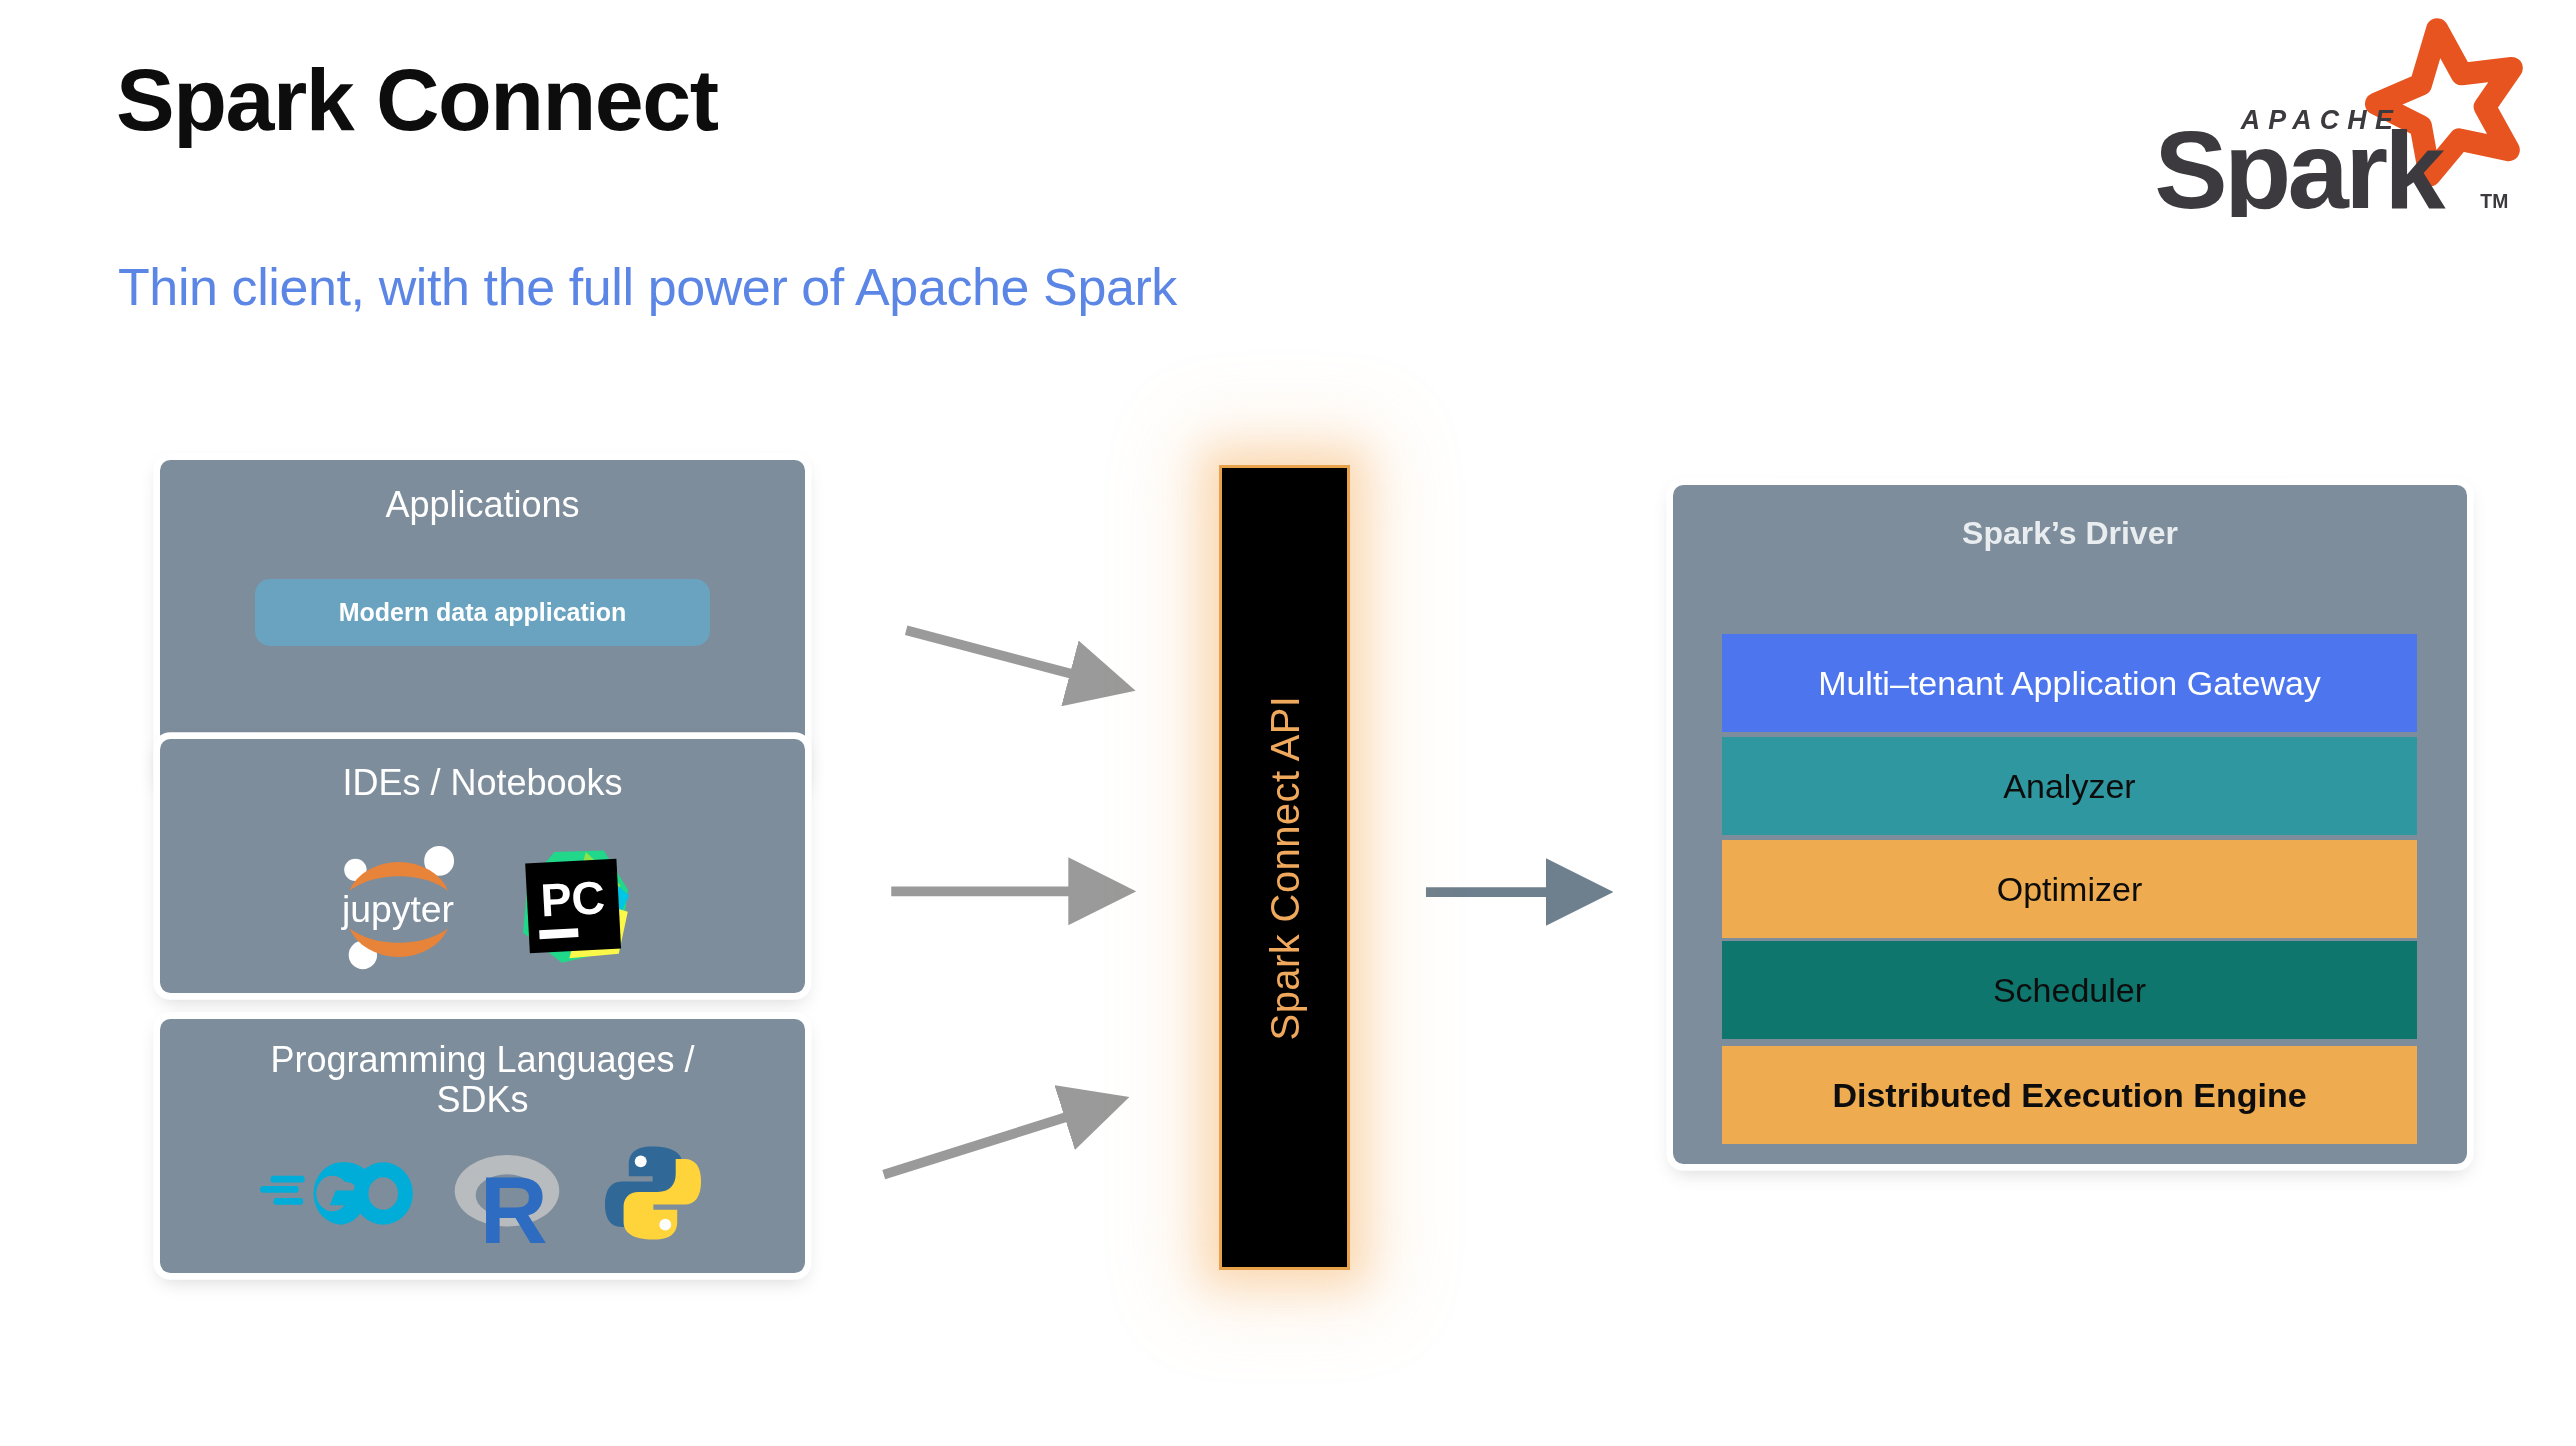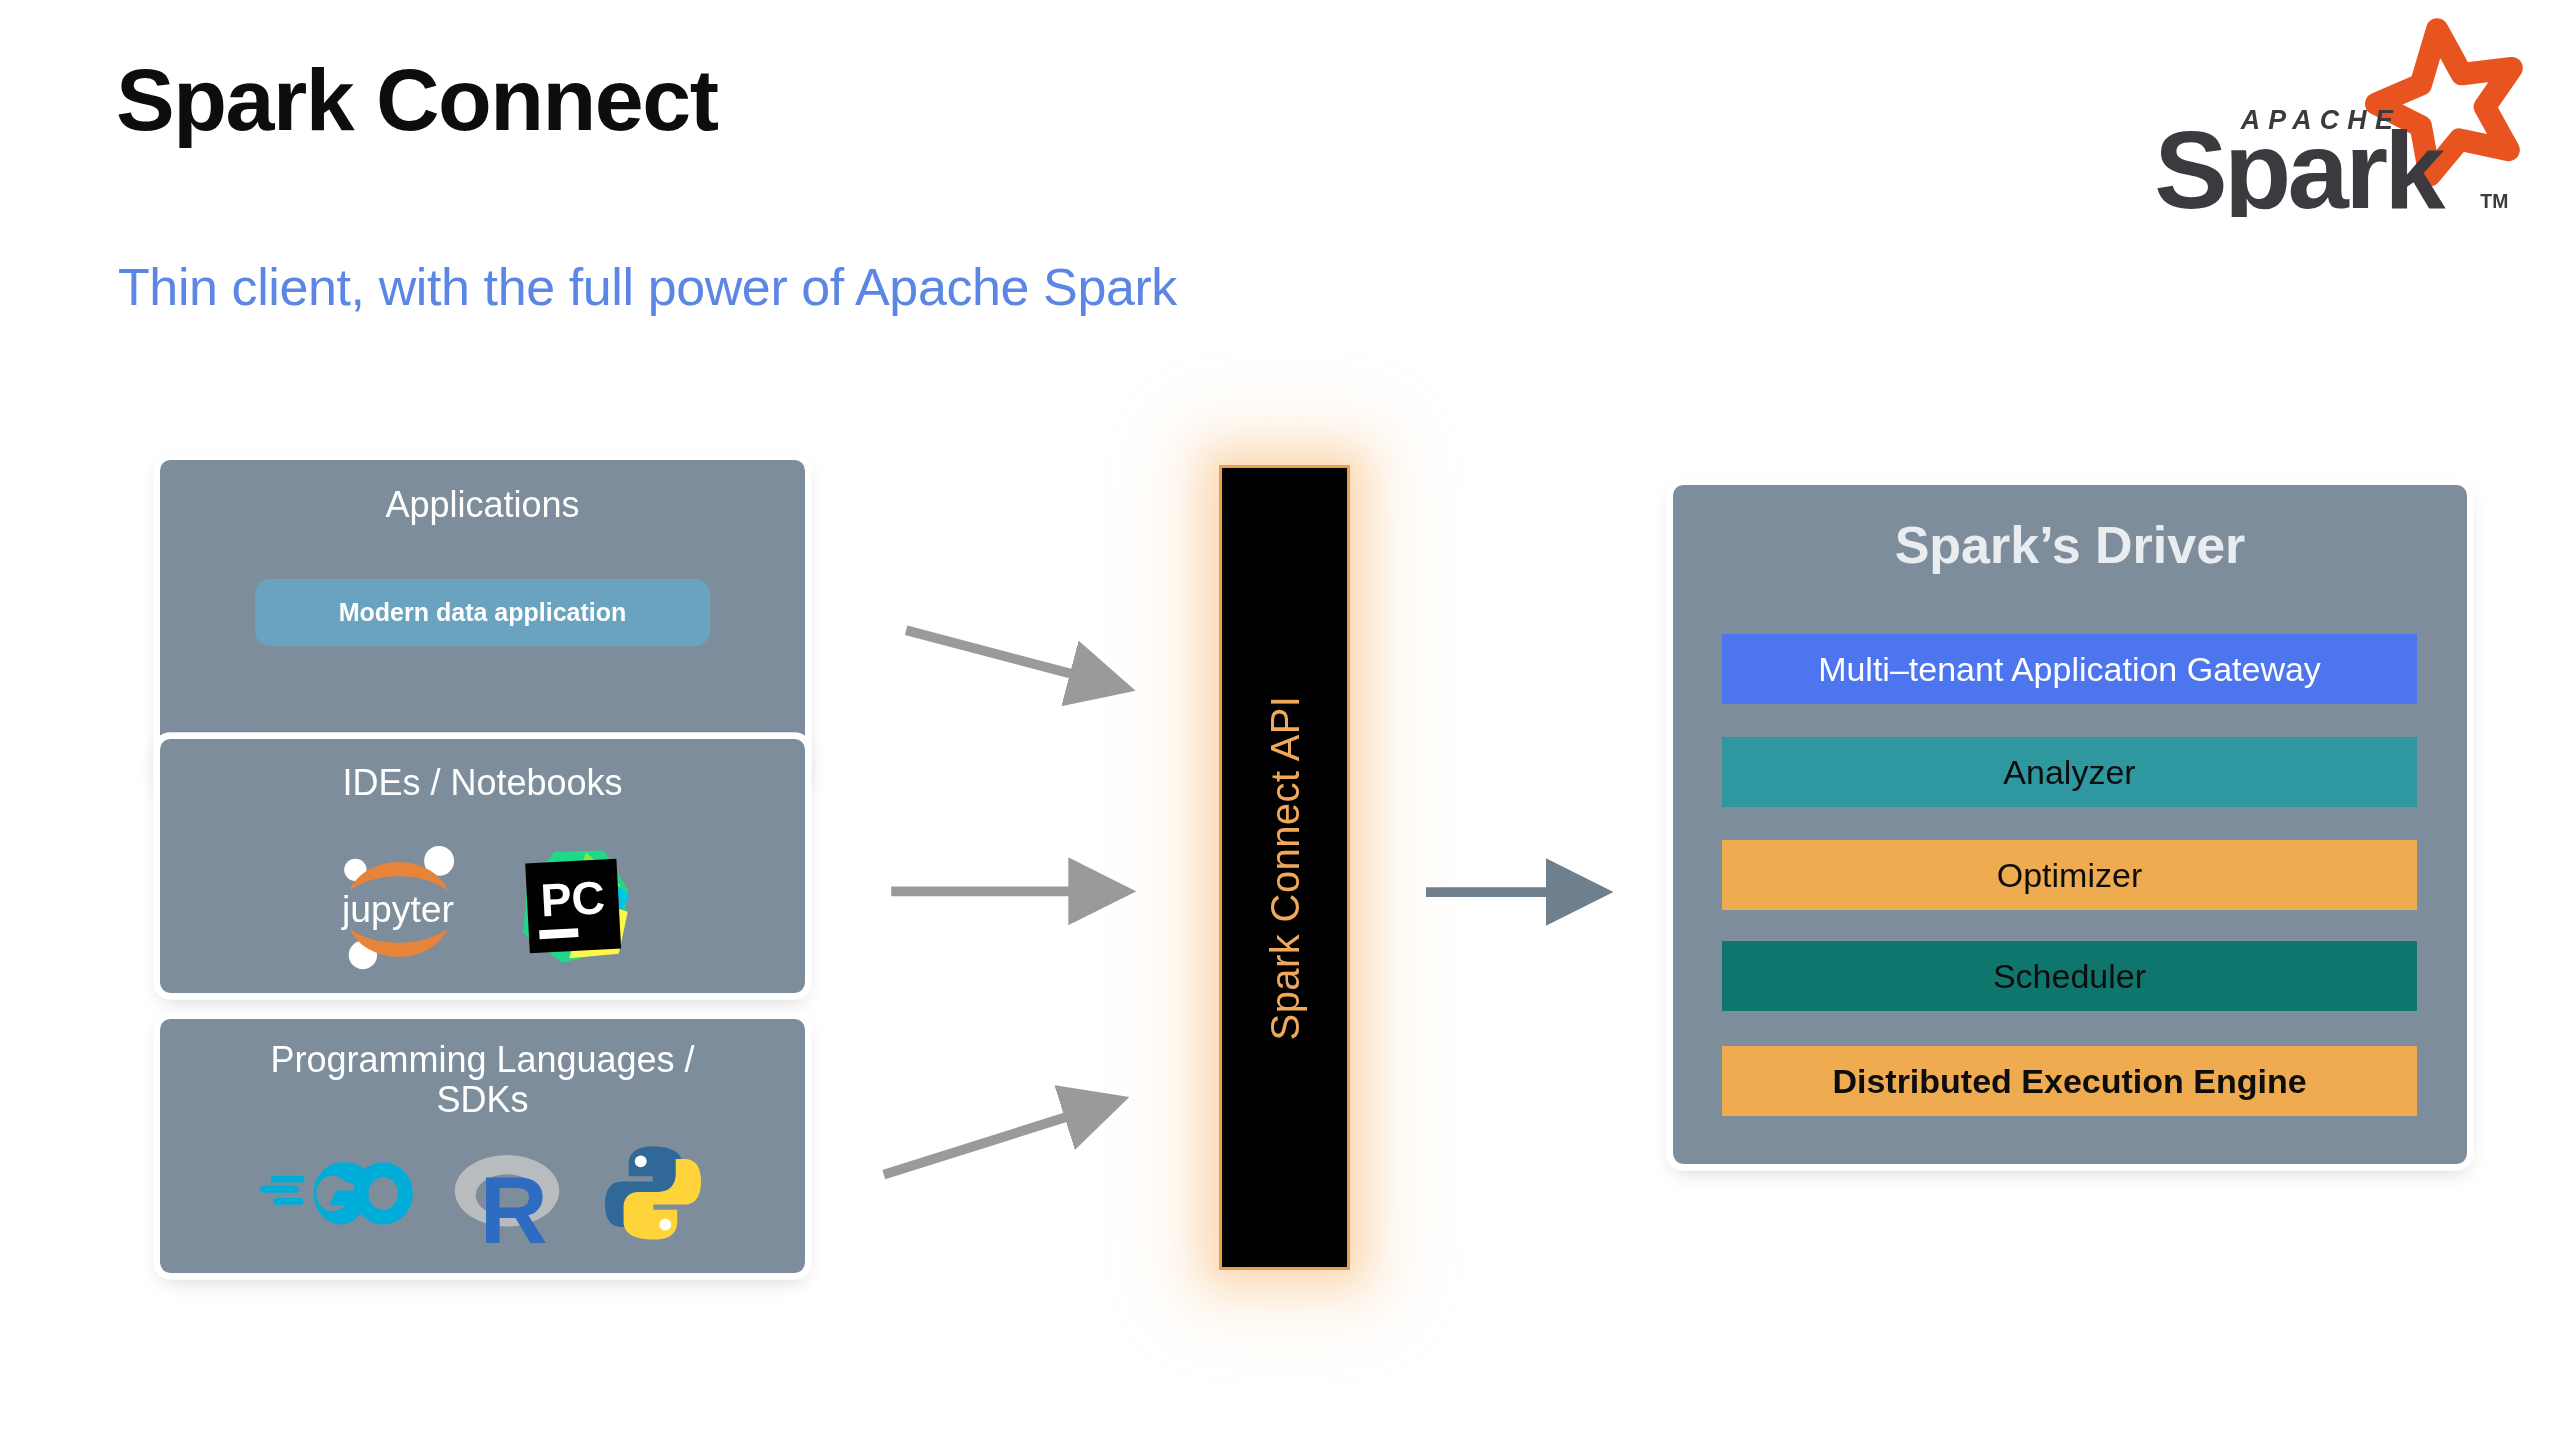--- a/index.html
+++ b/index.html
@@ -74,24 +74,24 @@
   }
   #spark-connect-api-label {
     position:absolute; left:50%; top:50%;
     transform:translate(-50%,-50%) rotate(-90deg);
     white-space:nowrap;
     color:#f0a95c; font-size:40px; font-weight:400; letter-spacing:0.4px;
   }
 
   
   #card-driver { left:1673px; top:485px; width:794px; height:679px; }
-  #card-driver .card-title { top:31px; font-size:52px; font-weight:700; color:#e9edf0; }
+  #card-driver .card-title { top:31px; font-size:32px; font-weight:700; color:#e9edf0; }
 
   .driver-row {
-    position:absolute; left:49px; width:695px; height:70px;
+    position:absolute; left:49px; width:695px; height:98px;
     display:flex; align-items:center; justify-content:center;
     font-size:34px; font-weight:400; line-height:1;
   }
   #driver-row-0 { top:149px; background:#4d76ee; color:#ffffff; }
   #driver-row-1 { top:252px; background:#2f97a0; color:#0d0d0d; }
   #driver-row-2 { top:355px; background:#efab4f; color:#0d0d0d; }
   #driver-row-3 { top:456px; background:#0f766e; color:#0d0d0d; }
   #driver-row-4 { top:561px; background:#efab4f; color:#0d0d0d; font-weight:700; }
   #driver-row-0 { font-weight:400; }
   #driver-row-4 { font-weight:700; }

